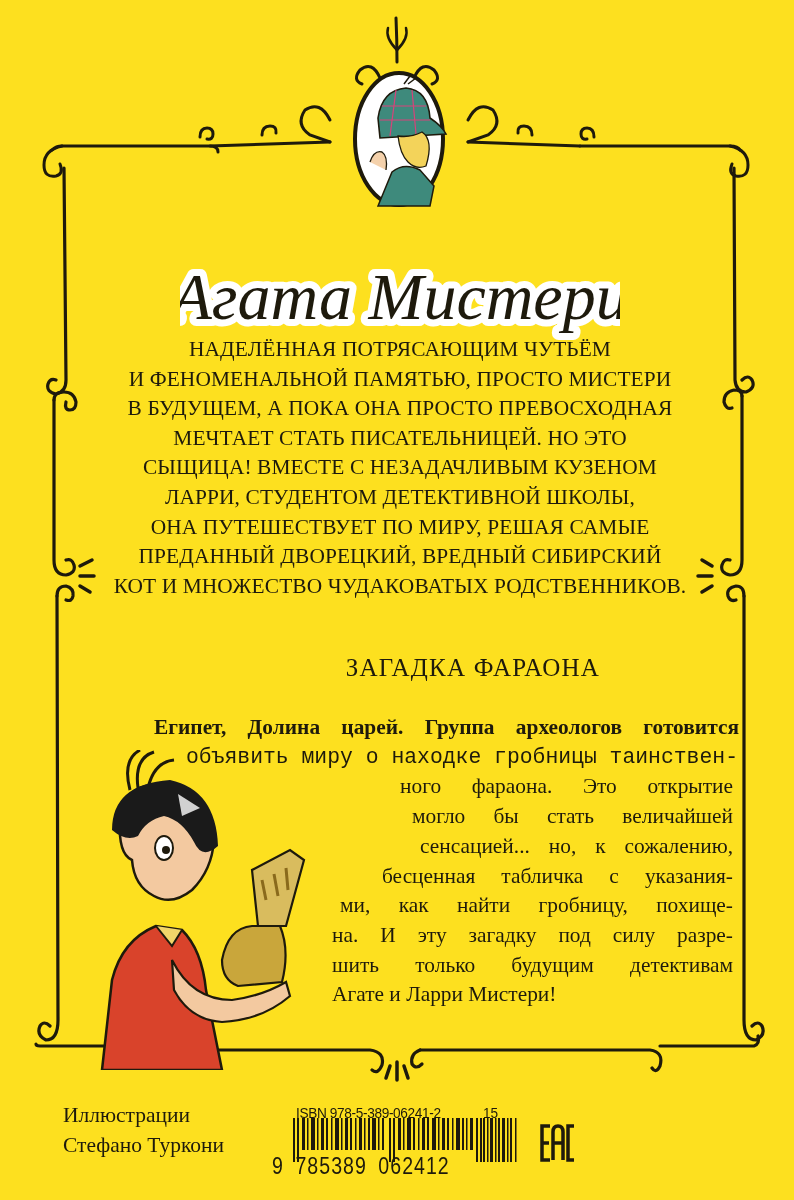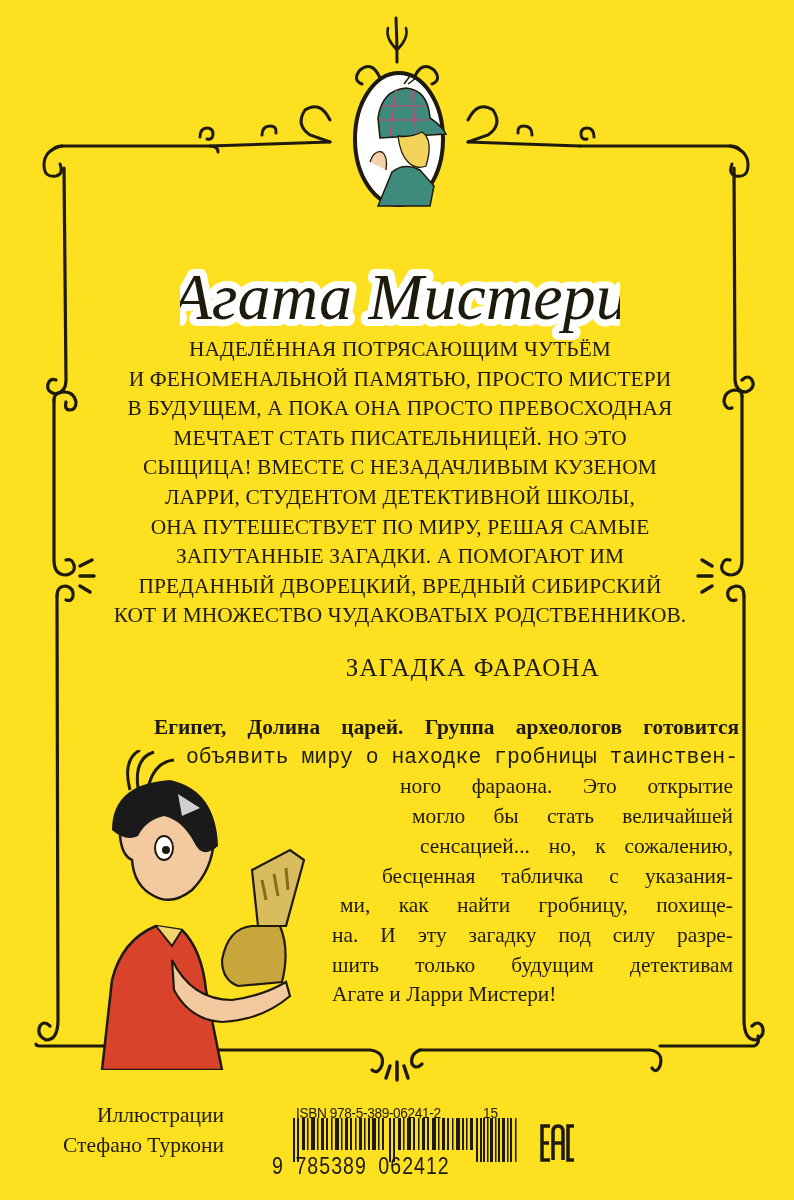--- a/index.html
+++ b/index.html
@@ -9,21 +9,21 @@
   .portrait { left:330px; top:66px; width:138px; height:146px; }
   .title-wrap { left:180px; top:234px; width:440px; height:118px; }
   .title-wrap svg { width:100%; height:100%; }
   .intro { left:100px; top:335px; width:600px; text-align:center; font-size:21.4px; line-height:29.6px; letter-spacing:0.1px; }
   .intro div { white-space:nowrap; }
   .subtitle { left:200px; top:654px; width:400px; text-align:right; font-size:25px; letter-spacing:1.2px; }
   .story { font-size:21.4px; line-height:29.6px; white-space:nowrap; }
   .story .ln { position:absolute; text-align:justify; text-align-last:justify; }
   .story .ln.last { text-align:left; text-align-last:left; }
   .boy { left:82px; top:750px; width:245px; height:320px; }
-  .credits { left:63px; top:1100px; font-size:21.5px; line-height:30px;text-align:right; }
+  .credits { left:63px; top:1100px; font-size:21.5px; line-height:30px; }
   .isbn-text { left:296px; top:1104px; font-family:"Liberation Sans","DejaVu Sans",sans-serif; font-size:15.5px; letter-spacing:-0.4px; transform:scaleX(0.88); transform-origin:left; }
   .price-code { left:483px; top:1104px; font-family:"Liberation Sans","DejaVu Sans",sans-serif; font-size:15.5px; transform:scaleX(0.88); transform-origin:left; }
   .barcode { left:290px; top:1118px; }
   .barcode-digits { left:272px; top:1153px; font-family:"Liberation Sans","DejaVu Sans",sans-serif; font-size:23px; letter-spacing:1.2px; transform:scaleX(0.85); transform-origin:left; }
   .eac { left:540px; top:1124px; width:36px; height:38px; }
 </style>
 </head>
 <body>
 
 <svg class="frame" width="794" height="1200" viewBox="0 0 794 1200" fill="none" stroke="#1e1a0c" stroke-linecap="round">
@@ -91,21 +91,20 @@
 </div>
 
 <div class="abs intro">
   <div>НАДЕЛЁННАЯ ПОТРЯСАЮЩИМ ЧУТЬЁМ</div>
   <div>И ФЕНОМЕНАЛЬНОЙ ПАМЯТЬЮ, ПРОСТО МИСТЕРИ</div>
   <div>В БУДУЩЕМ, А ПОКА ОНА ПРОСТО ПРЕВОСХОДНАЯ</div>
   <div>МЕЧТАЕТ СТАТЬ ПИСАТЕЛЬНИЦЕЙ. НО ЭТО</div>
   <div>СЫЩИЦА! ВМЕСТЕ С НЕЗАДАЧЛИВЫМ КУЗЕНОМ</div>
   <div>ЛАРРИ, СТУДЕНТОМ ДЕТЕКТИВНОЙ ШКОЛЫ,</div>
   <div>ОНА ПУТЕШЕСТВУЕТ ПО МИРУ, РЕШАЯ САМЫЕ</div>
-  <div>ЗАПУТАННЫЕ ЗАГАДКИ. А ПОМОГАЮТ ИМ</div>
   <div>ПРЕДАННЫЙ ДВОРЕЦКИЙ, ВРЕДНЫЙ СИБИРСКИЙ</div>
   <div>КОТ И МНОЖЕСТВО ЧУДАКОВАТЫХ РОДСТВЕННИКОВ.</div>
 </div>
 
 <div class="abs subtitle">ЗАГАДКА ФАРАОНА</div>
 
 <div class="story">
   <div class="ln" style="left:154px; top:713px; width:585px;font-weight:bold;">Египет, Долина царей. Группа археологов готовится</div>
   <div class="ln" style="left:186px; top:743px; width:547px;font-family:Liberation Mono, monospace;">объявить миру о находке гробницы таинствен-</div>
   <div class="ln" style="left:400px; top:772px; width:333px;">ного фараона. Это открытие</div>

